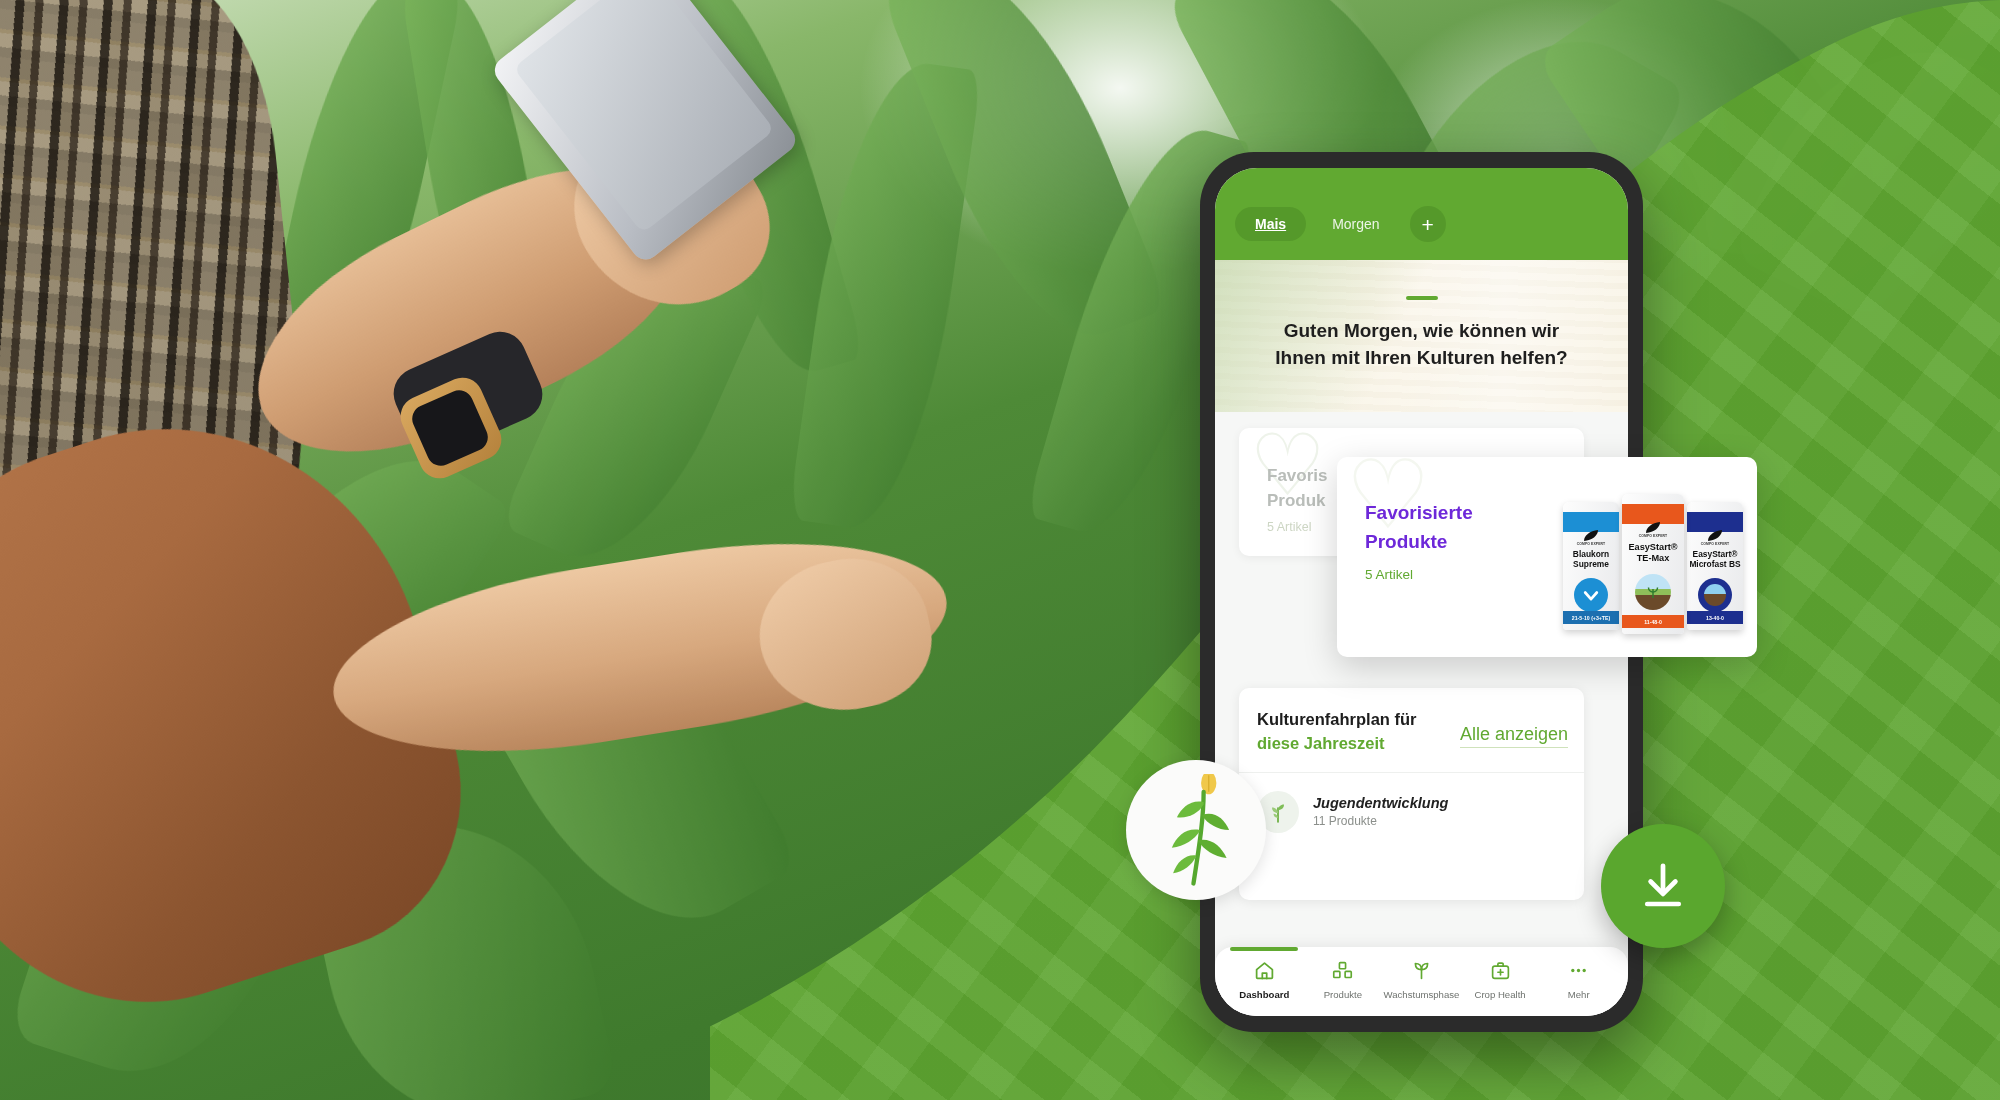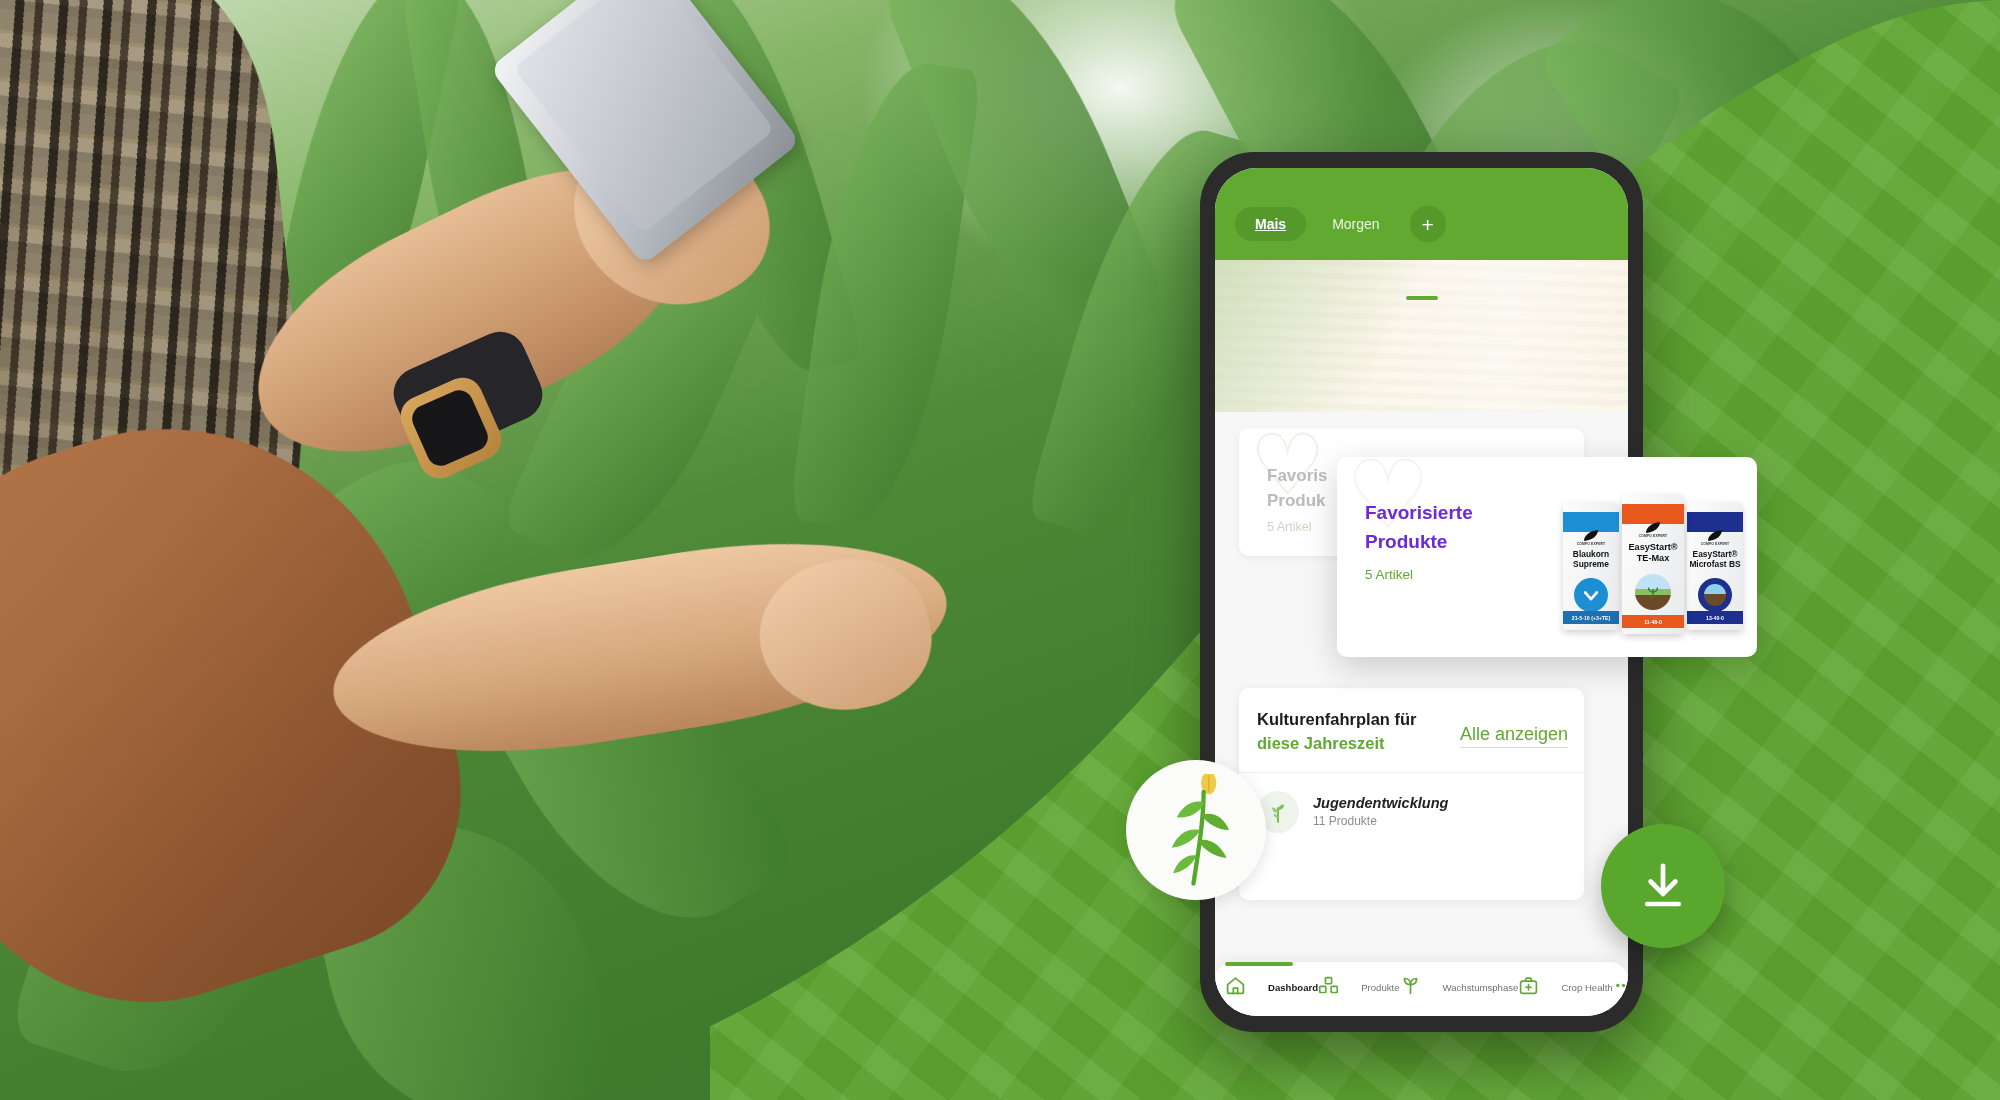--- a/index.html
+++ b/index.html
@@ -111,21 +111,21 @@
   .plan-head{position:relative;padding:20px 18px 16px 18px;border-bottom:1px solid #eef0ee;}
   .plan-title{font-size:16.5px;font-weight:bold;color:#1d1d1d;line-height:1.45;max-width:200px;}
   .plan-title .hl{color:#61a931;}
   .plan-link{position:absolute;right:16px;top:36px;font-size:18px;color:#61a931;border-bottom:1px solid #cfe2bb;padding-bottom:2px;cursor:pointer;}
   .plan-row{display:flex;align-items:center;gap:14px;padding:18px 18px;}
   .plan-icon{width:42px;height:42px;border-radius:50%;background:#eef3ec;display:flex;align-items:center;justify-content:center;}
   .plan-name{font-size:14.5px;font-weight:bold;color:#222;font-style:italic;}
   .plan-sub{font-size:12px;color:#8b8f8b;margin-top:3px;}
 
   .bottomnav{position:absolute;left:0;right:0;bottom:0;background:#fff;border-radius:18px 18px 0 0;box-shadow:0 -2px 14px rgba(0,0,0,.07);padding:13px 10px 16px 10px;display:flex;justify-content:space-around;align-items:flex-start;z-index:8;}
-  .navitem{display:flex;align-items:center;gap:22px;position:relative;cursor:pointer;flex:1;}
+  .navitem{display:flex;flex-direction:column;align-items:center;gap:4px;position:relative;cursor:pointer;flex:1;}
   .navitem .lbl{font-size:9.6px;color:#6f736f;white-space:nowrap;}
   .navitem.active .lbl{color:#1b1b1b;font-weight:bold;}
   .navitem.active::before{content:"";position:absolute;top:-13px;width:68px;height:3.5px;background:#61a931;border-radius:2px;}
 
   .fab{position:absolute;left:1601px;top:824px;width:124px;height:124px;border-radius:50%;background:#5aa72e;
     box-shadow:0 10px 26px rgba(0,0,0,.28);display:flex;align-items:center;justify-content:center;z-index:20;cursor:pointer;}
   .cornbadge{position:absolute;left:1126px;top:760px;width:140px;height:140px;border-radius:50%;background:#fbfbfa;
     display:flex;align-items:center;justify-content:center;z-index:20;box-shadow:0 4px 16px rgba(0,0,0,.12);}
 </style>
 </head>
@@ -176,20 +176,24 @@
         <div class="tab plain">Morgen</div>
         <div class="tab-add">+</div>
       </div>
     </div>
 
     <div class="body">
 
       <div class="hero">
         <div class="veil"></div>
         <div class="hero-dash"></div>
+        <div class="hero-text">
+          <div>Guten Morgen, wie können wir</div>
+          <div>Ihnen mit Ihren Kulturen helfen?</div>
+        </div>
       </div>
 
       <div class="fav-ghost">
         <div class="ghost-heart">♡</div>
         <div class="gt">
           <div>Favoris</div>
           <div>Produk</div>
         </div>
         <div class="gs">5 Artikel</div>
       </div>

